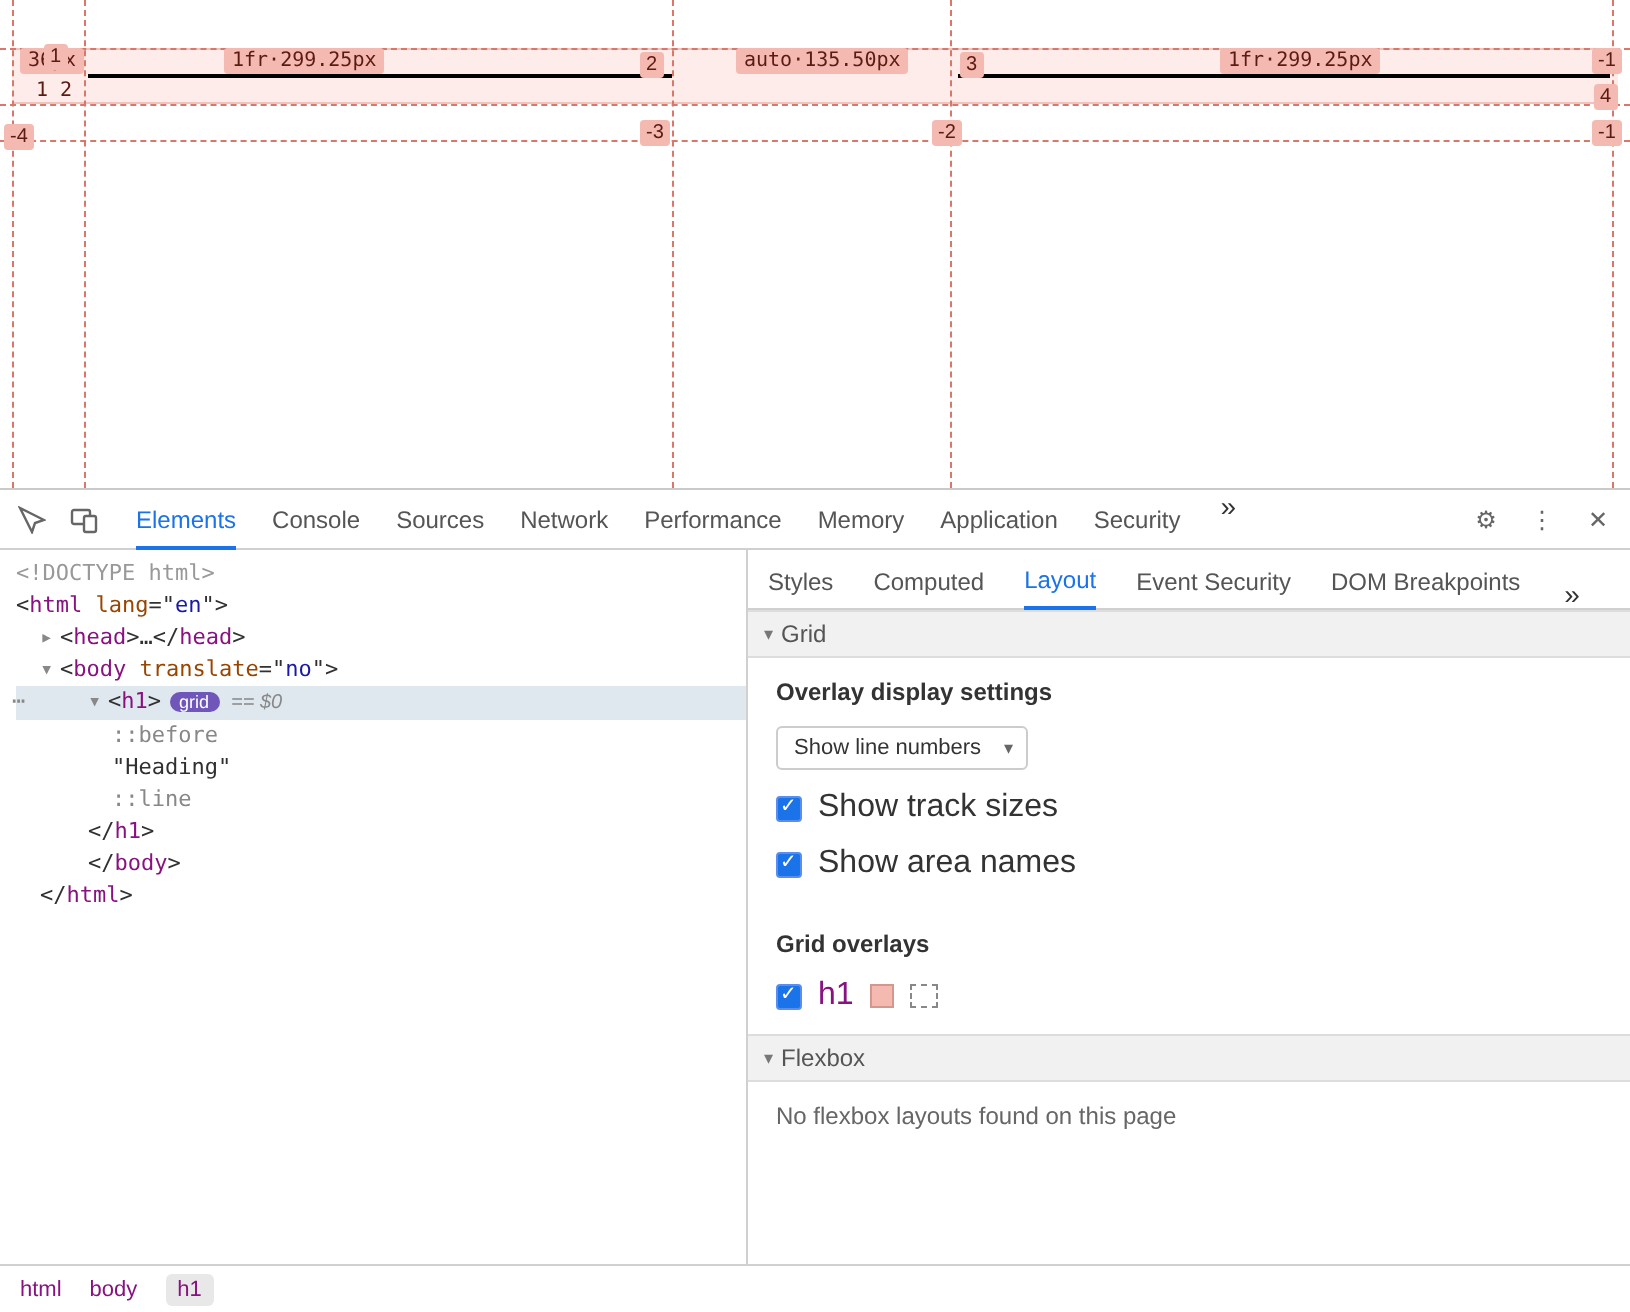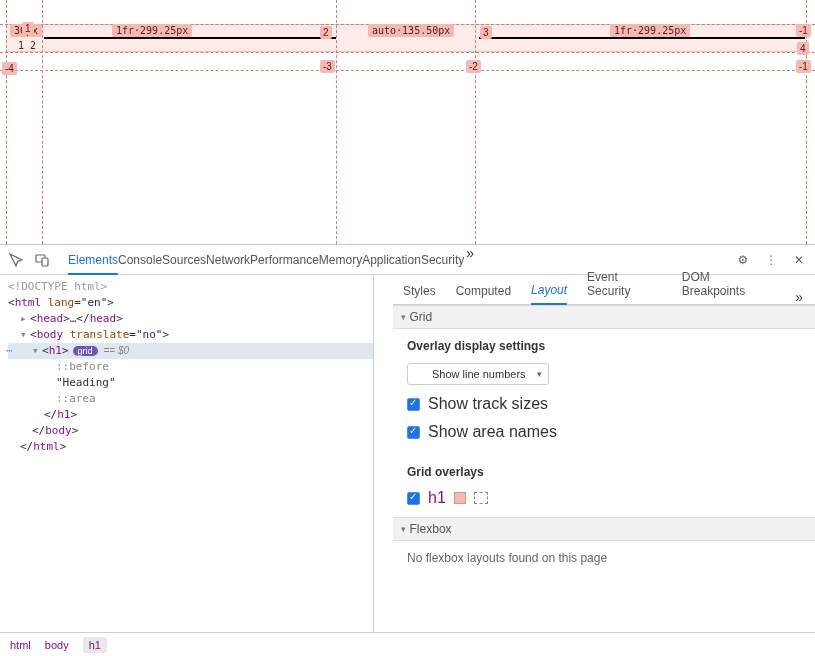--- a/index.html
+++ b/index.html
@@ -23,57 +23,57 @@
 .nn4 { left: 2px;  top: 62px; } .nn3 { left: 320px; top: 60px; } .nn2 { left: 466px; top: 60px; } .nn1 { left: 796px; top: 60px; }
 .nn1b { left: 796px; top: 24px; }
 .sizelabel { position: absolute; font-size: 10px; font-family: Menlo, Consolas, monospace; background: #f4b9b1; color: #5b1a12; padding: 0 4px; border-radius: 2px; line-height: 13px; top: 24px; white-space: nowrap; }
 .sl0 { left: 10px; } .sl1 { left: 112px; } .sl2 { left: 368px; } .sl3 { left: 610px; }
 .rowsz { position: absolute; left: 18px; top: 40px; font-size: 10px; font-family: Menlo, Consolas, monospace; color: #5b1a12; }
 
 
 .devtools { flex: 1; display: flex; flex-direction: column; border-top: 1px solid #cacaca; font-size: 12px; }
 .toolbar { height: 30px; display: flex; align-items: center; border-bottom: 1px solid #d0d0d0; padding: 0 6px; gap: 6px; }
 .toolbar .icon-btn { width: 20px; height: 20px; display: inline-flex; align-items: center; justify-content: center; color: #666; border-radius: 3px; }
-.toolbar-tabs { display: flex; margin-left: 10px; flex: 1; }
+.toolbar-tabs { display: flex; gap: 18px; margin-left: 10px; flex: 1; }
 .toolbar-tab { padding: 7px 0 6px; color: #555; cursor: default; }
 .toolbar-tab.active { color: #1a73e8; border-bottom: 2px solid #1a73e8; margin-bottom: -1px; }
 .toolbar .right { margin-left: auto; display: flex; gap: 8px; align-items: center; color: #666; }
 .more { font-size: 14px; line-height: 1; padding: 0 2px; }
 
-.panels { flex: 1; display: flex; min-height: 0; gap: 19px; }
+.panels { flex: 1; display: flex; min-height: 0; }
 
 
 .dom-panel { width: 374px; border-right: 1px solid #d0d0d0; display: flex; flex-direction: column; min-height: 0; }
 .dom-tree { flex: 1; overflow: auto; font-family: Menlo, Consolas, monospace; font-size: 11px; line-height: 16px; padding: 4px 0 4px 8px; white-space: nowrap; color: #303030; }
 .dom-tree .line { padding-left: 0; }
-.dom-tree .i1 { padding-left: 12px; } .dom-tree .i2 { padding-left: 24px; } .dom-tree .i3 { padding-left: 36px; } .dom-tree .i4 { padding-left: 48px; }
+.dom-tree .i1 { padding-left: 12px; } .dom-tree .i2 { padding-left: 36px; } .dom-tree .i3 { padding-left: 36px; } .dom-tree .i4 { padding-left: 48px; }
 .tag { color: #881280; } .attr { color: #994500; } .val { color: #1a1aa6; } .text { color: #303030; } .doctype { color: #999; }
 .selected { background: #dfe7ef; position: relative; }
 .selected::before { content: "⋯"; position: absolute; left: -2px; color: #888; }
 .badge { background: #6f56b8; color: #fff; font-size: 9px; padding: 0 5px; border-radius: 7px; margin: 0 4px; font-family: -apple-system, Arial, sans-serif; }
 .eqsel { color: #888; font-family: -apple-system, Arial, sans-serif; font-style: italic; font-size: 10px; margin-left: 2px; }
 .caret { color: #888; margin-right: 2px; display: inline-block; width: 8px; }
 .pseudo { color: #888; }
 
 
 .crumbs { height: 24px; border-top: 1px solid #d0d0d0; display: flex; align-items: center; gap: 14px; padding: 0 10px; font-size: 11px; }
 .crumb { color: #881280; cursor: default; }
 .crumb.active { background: #e8e8e8; padding: 2px 6px; border-radius: 3px; }
 
 
 .side-panel { flex: 1; display: flex; flex-direction: column; min-height: 0; }
 .side-tabs { height: 30px; display: flex; align-items: flex-end; border-bottom: 1px solid #d0d0d0; padding: 0 10px; gap: 20px; }
 .side-tab { color: #555; padding: 7px 0 6px; cursor: default; }
-.side-tab.active { color: #1a73e8; border-bottom: 2px solid #1a73e8; margin-bottom: -1px; font-style: italic; }
+.side-tab.active { color: #1a73e8; border-bottom: 2px solid #1a73e8; margin-bottom: -1px; }
 .side-body { flex: 1; overflow: auto; font-size: 12px; }
 .section-head { background: #f1f1f1; border-top: 1px solid #ddd; border-bottom: 1px solid #ddd; padding: 4px 8px; font-size: 12px; display: flex; align-items: center; gap: 4px; color: #555; }
 .section-head .caret2 { font-size: 9px; color: #777; }
 .section-content { padding: 10px 14px; }
 .subhead { font-weight: 600; margin-bottom: 10px; color: #333; }
-.select-mock { border: 1px solid #ccc; border-radius: 3px; padding: 4px 22px 4px 24px; font-size: 11px; display: inline-flex; align-items: center; position: relative; background: #fff; }
+.select-mock { border: 1px solid #ccc; border-radius: 3px; padding: 4px 22px 4px 8px; font-size: 11px; display: inline-flex; align-items: center; position: relative; background: #fff; }
 .select-mock::after { content: "▾"; position: absolute; right: 6px; font-size: 9px; color: #666; }
 .checkrow { display: flex; align-items: center; gap: 8px; margin-top: 10px; font-size: 16px; color: #333; }
 .cbx { width: 13px; height: 13px; border: 1px solid #5a8dee; border-radius: 2px; background: #1a73e8; position: relative; display: inline-block; }
 .cbx::after { content: "✓"; color: #fff; font-size: 10px; position: absolute; top: -2px; left: 1px; }
 .overlay-row .h1tag { color: #881280; }
 .swatch { width: 12px; height: 12px; background: #f4b9b1; border: 1px solid #d4978e; display: inline-block; vertical-align: middle; }
 .dashedbox { width: 14px; height: 12px; border: 1px dashed #888; display: inline-block; vertical-align: middle; }
 .muted { color: #666; }
 svg { display: block; }
 </style>
@@ -146,21 +146,21 @@
 
     <div class="dom-panel">
       <div class="dom-tree">
         <div class="line doctype">&lt;!DOCTYPE html&gt;</div>
         <div class="line">&lt;<span class="tag">html</span> <span class="attr">lang</span>="<span class="val">en</span>"&gt;</div>
         <div class="line i1"><span class="caret">▸</span>&lt;<span class="tag">head</span>&gt;…&lt;/<span class="tag">head</span>&gt;</div>
         <div class="line i1"><span class="caret">▾</span>&lt;<span class="tag">body</span> <span class="attr">translate</span>="<span class="val">no</span>"&gt;</div>
         <div class="line i2 selected"><span class="caret">▾</span>&lt;<span class="tag">h1</span>&gt;<span class="badge">grid</span><span class="eqsel">== $0</span></div>
         <div class="line i4 pseudo">::before</div>
         <div class="line i4 text">"Heading"</div>
-        <div class="line i4 pseudo">::area</div>
+        <div class="line i4 pseudo">::line</div>
         <div class="line i3">&lt;/<span class="tag">h1</span>&gt;</div>
         <div class="line i2">&lt;/<span class="tag">body</span>&gt;</div>
         <div class="line i1">&lt;/<span class="tag">html</span>&gt;</div>
       </div>
     </div>
 
     <div class="side-panel">
       <div class="side-tabs">
         <span class="side-tab">Styles</span>
         <span class="side-tab">Computed</span>

